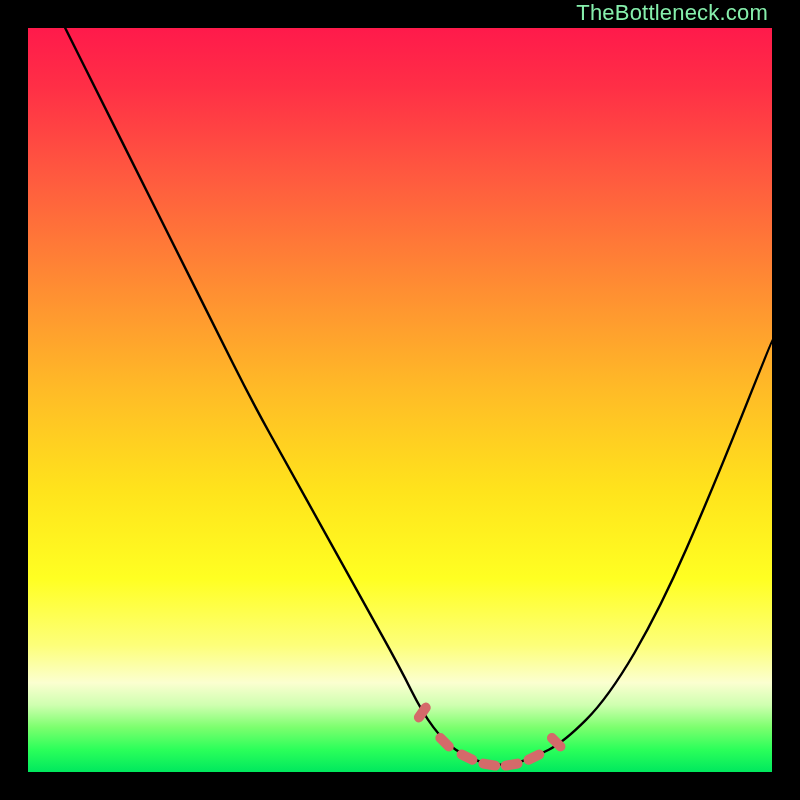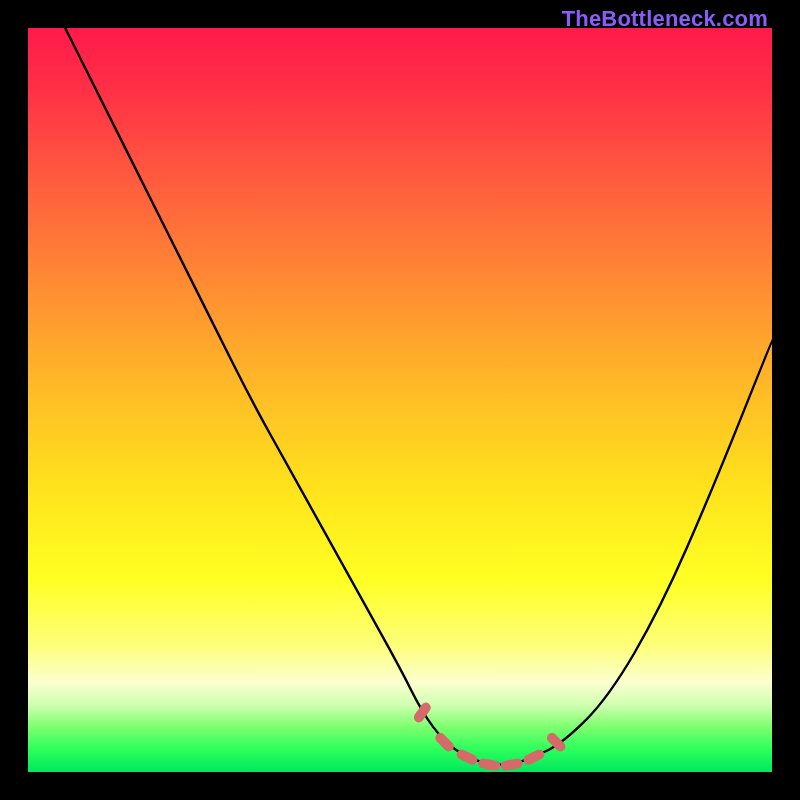--- a/index.html
+++ b/index.html
@@ -38,25 +38,25 @@
       #fdff7a 83%,
       #fbffd0 88%,
       #cfffb0 91%,
       #7cff6e 94%,
       #2bff5a 97%,
       #00e85e 100%
     );
   }
   .watermark {
     position: absolute;
-    top: 6px;
+    top: 0;
     right: 32px;
-    color: #8b5cf6;
+    color: #86efac;
     font-size: 22px;
-    font-weight: 700;
+    font-weight: 400;
     letter-spacing: 0.2px;
   }
   svg.curve {
     position: absolute;
     left: 0;
     top: 0;
     width: 744px;
     height: 744px;
     overflow: visible;
   }

